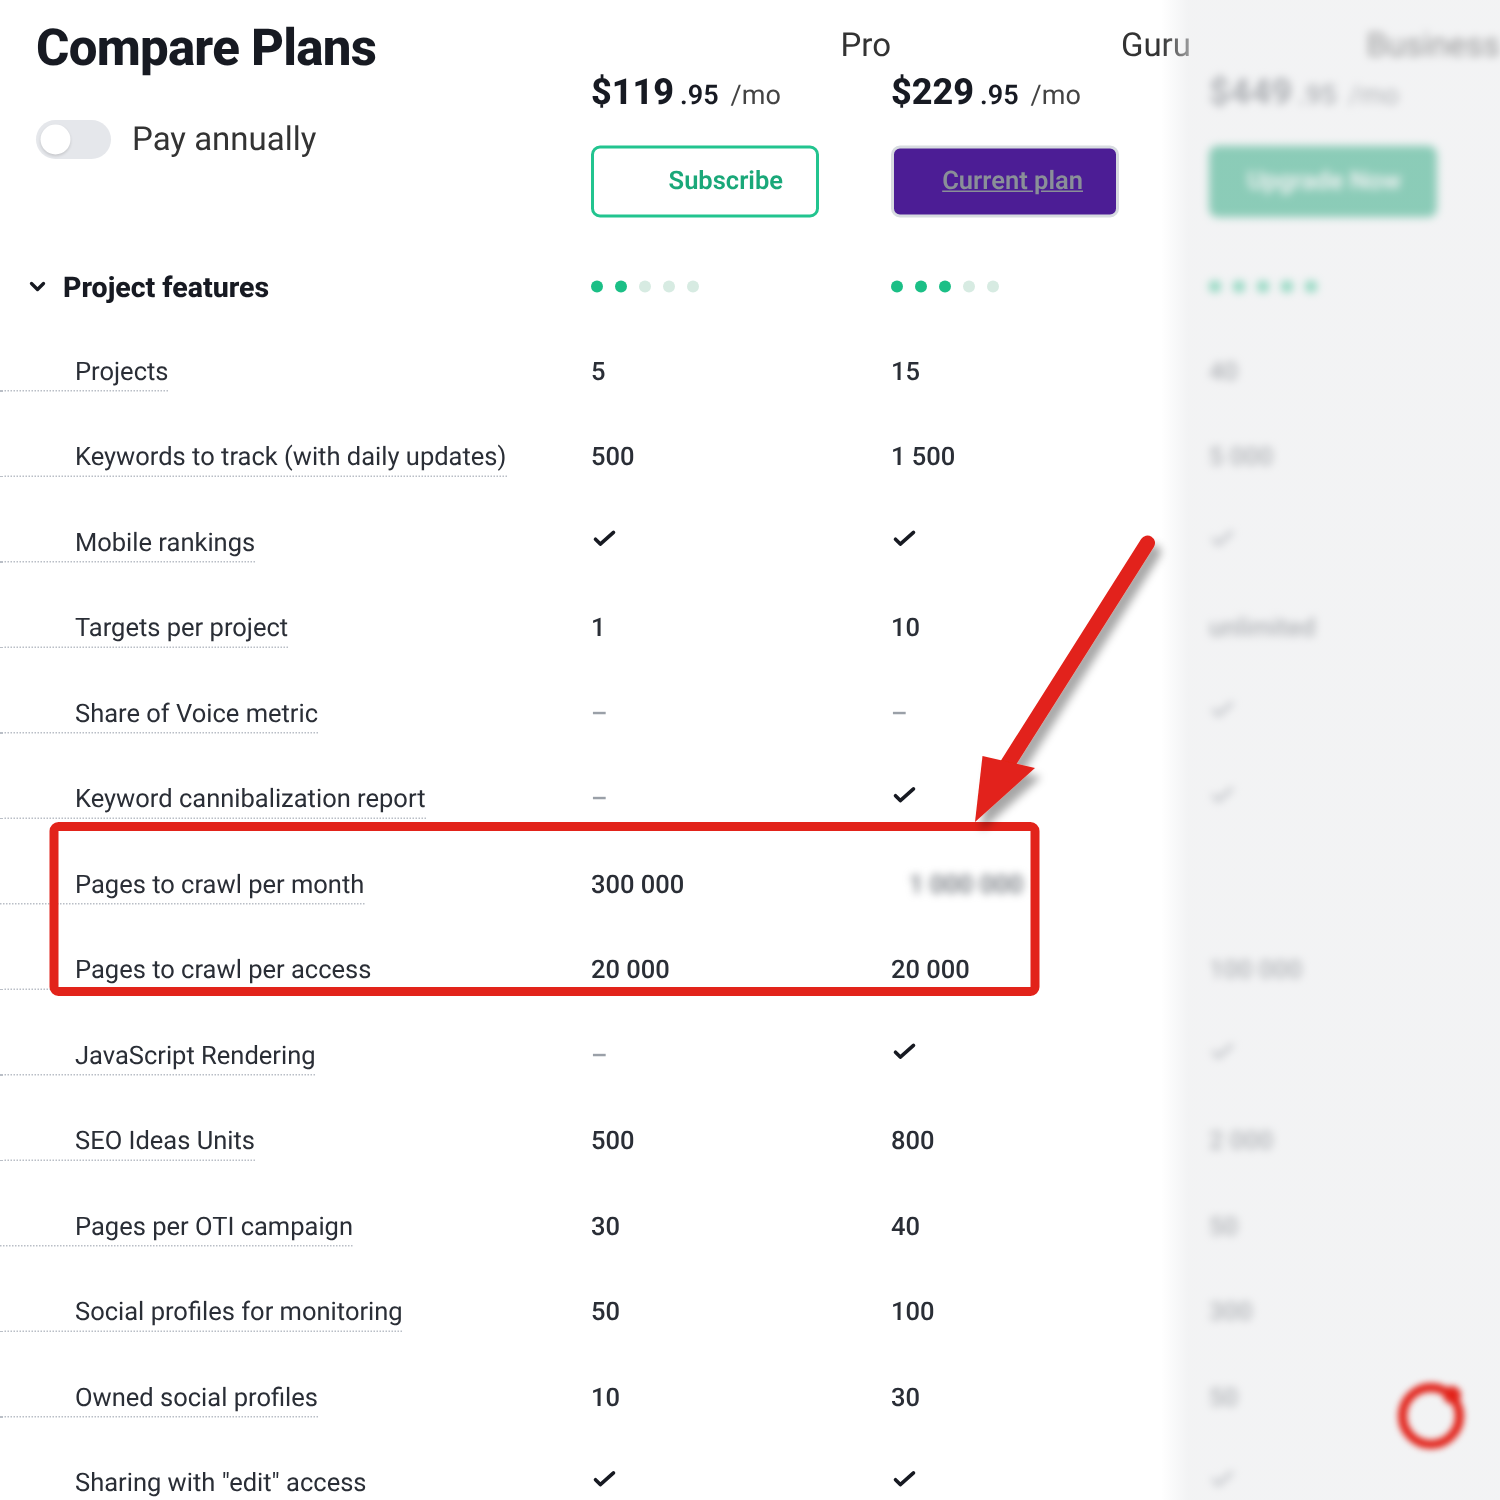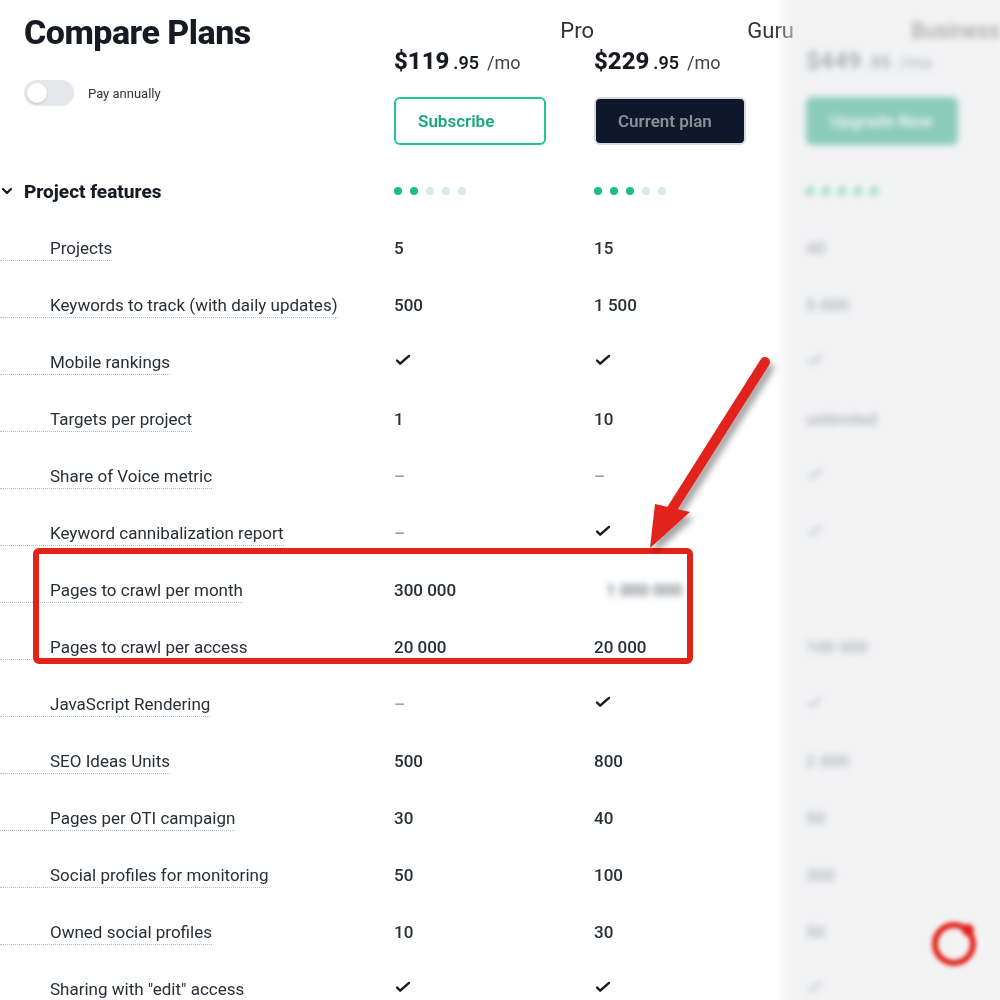--- a/index.html
+++ b/index.html
@@ -41,56 +41,57 @@
   }
   .toggle::after {
     content: "";
     position: absolute;
     width: 20px; height: 20px;
     left: 3px; top: 3px;
     background: #fff;
     border-radius: 50%;
     box-shadow: 0 1px 2px rgba(0,0,0,.15);
   }
-  .toggle-label { font-size: 13px; color: #333; }
+  .toggle-label { font-size: 22px; color: #333; }
 
   .plan-head {
     padding-top: 6px;
   }
   .plan-name { font-size: 22px; font-weight: 400; color: #333; text-align: right; }
   .plan-price { margin-top: 4px; display: flex; align-items: baseline; gap: 4px;}
   .price-main { font-size: 24px; font-weight: 800; }
   .price-dec { font-size: 18px; font-weight: 600; }
   .price-per { font-size: 18px; color: #444; margin-left: 4px;}
   .btn {
     display: inline-block;
     margin-top: 22px;
     padding: 12px 22px;
     border-radius: 6px;
     font-size: 17px;
     font-weight: 600;
-    text-align: left;
+    text-align: right;
     min-width: 152px;
     border: 2px solid transparent;
     cursor: pointer;
   }
   .btn-outline-green { border-color: #22c48f; color: #1aa879; background: #fff; }
-  .btn-outline-gray { border-color: #d7dbe0; color: #8a8f98; background: #0f172a; }
+  .btn-outline-gray { border-color: #d7dbe0; color: #8a8f98; background: #4c1d95; text-decoration: underline; }
   .btn-solid-green { background: #1aa879; color: #fff; }
 
   
   .section-row {
     display: grid;
     grid-template-columns: 394px 200px 200px 206px;
     align-items: center;
     height: 56px;
     margin-top: 18px;
   }
   .section-left {
     display: flex; align-items: center; gap: 10px;
+    padding-left: 18px;
   }
   .chevron {
     width: 14px; height: 14px; display:inline-block;
   }
   .chevron svg { display:block; }
   .section-title { font-size: 19px; font-weight: 800; }
 
   .dots { display:flex; gap:8px; align-items:center; }
   .dot { width:8px; height:8px; border-radius:50%; background:#d7ebe2; }
   .dot.on { background:#1bbf86; }

